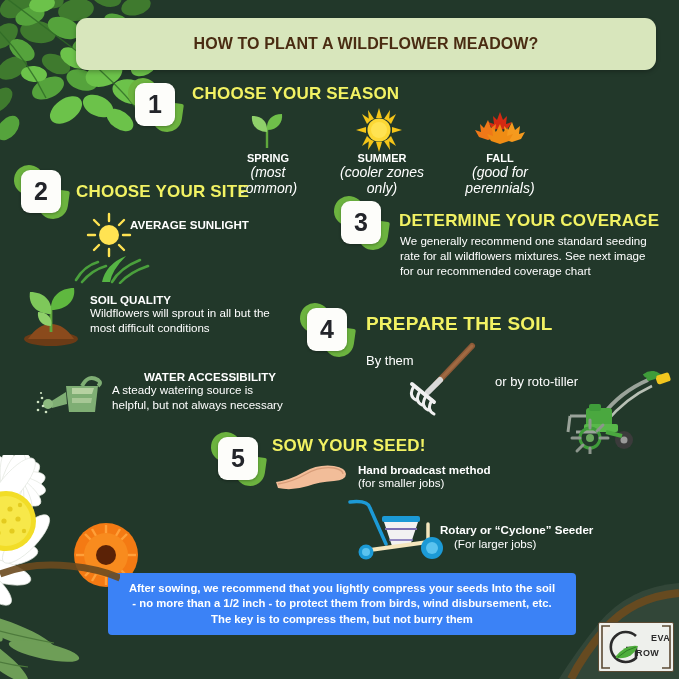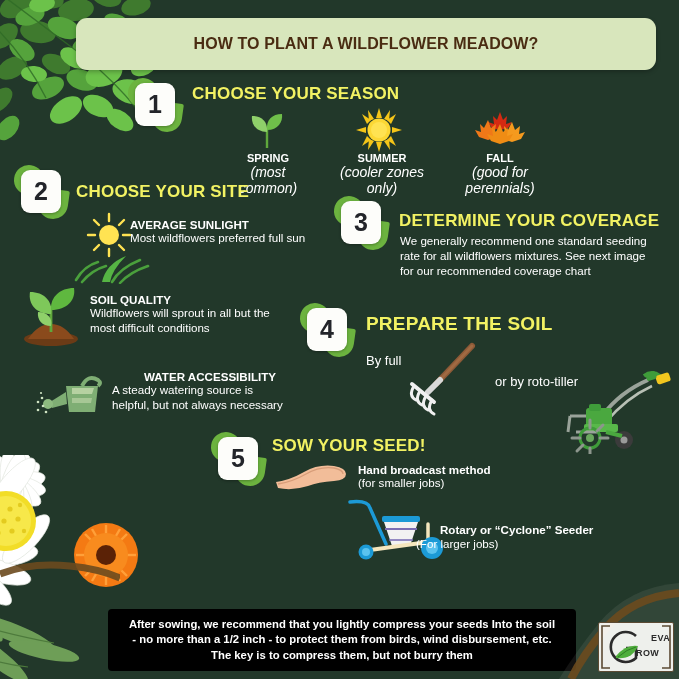--- a/index.html
+++ b/index.html
@@ -46,22 +46,22 @@
   .sub-head{color:#ffffff;font-weight:bold;font-size:11.6px;}
 
   
   .season{position:absolute;text-align:center;color:#fff;}
   .season .nm{font-weight:bold;font-size:11px;display:block;}
   .season .sub{font-size:14px;display:block;font-style:italic;}
 
   
   .brown-banner{
     position:absolute;left:108px;top:573px;width:468px;height:62px;
-    background:#000000;border-radius:4px;
-    display:flex;align-items:center;justify-content:center;text-align:center;margin-top:36px;
+    background:#3b82f6;border-radius:4px;
+    display:flex;align-items:center;justify-content:center;text-align:center;
   }
   .brown-banner p{
     margin:0;color:#fff;font-size:11.3px;font-weight:bold;line-height:1.33;padding:0 10px;
   }
 
   
   .logo{position:absolute;left:598px;top:622px;width:76px;height:50px;}
   .logo .frame{position:absolute;inset:0;border:1.6px solid #5b4a33;border-radius:2px;background:rgba(253,253,250,.93);}
   .logo .evatxt{position:absolute;left:38px;top:11px;color:#2a2a2a;font-size:9px;font-weight:bold;letter-spacing:.4px;margin-left:15px;}
   .logo .growtxt{position:absolute;left:38px;top:26px;color:#2a2a2a;font-size:9px;font-weight:bold;letter-spacing:.4px;}
@@ -194,21 +194,20 @@
     <circle cx="41" cy="23" r="10" fill="#ffe352"></circle>
     <g stroke="#4aa03c" stroke-width="2.6" fill="none" stroke-linecap="round">
       <path d="M8 68 Q16 54 30 50"></path>
       <path d="M14 70 Q24 58 38 54"></path>
       <path d="M44 70 Q52 56 72 48"></path>
       <path d="M52 71 Q62 60 80 54"></path>
     </g>
     <path d="M34 70 Q38 52 58 44 Q44 58 42 70 Z" fill="#56b544"></path>
   </svg>
   <div class="sub-head" style="position:absolute;left:130px;top:218px;">AVERAGE SUNLIGHT</div>
-  <div class="body-text" style="left:130px;top:231px;width:180px;">Most  wildflowers preferred full sun</div>
 
   <svg style="position:absolute;left:18px;top:284px;" width="66" height="62" viewBox="0 0 66 62">
     <ellipse cx="33" cy="55" rx="27" ry="7" fill="#6b3b16"></ellipse>
     <path d="M10 55 Q20 40 33 40 Q46 40 56 55 Z" fill="#8a4a1c"></path>
     <path d="M33 48 L33 22" stroke="#5fa83c" stroke-width="2.8" fill="none"></path>
     <path d="M33 30 C18 30 10 20 12 8 C26 8 35 17 33 30 Z" fill="#7ec85a"></path>
     <path d="M33 26 C49 26 58 16 56 4 C42 4 32 13 33 26 Z" fill="#5fb83f"></path>
     <path d="M33 42 C24 42 19 36 20 28 C29 28 35 34 33 42 Z" fill="#8fd06a"></path>
   </svg>
   <div class="sub-head" style="position:absolute;left:90px;top:293px;">SOIL QUALITY</div>
@@ -245,21 +244,21 @@
 
   <div class="badge" style="left:300px;top:303px;">
     <div class="leafA"></div>
     <div class="leafB"></div>
     <div class="card">
       <span class="num">4</span>
     </div>
   </div>
   <div class="step-title" style="left:366px;top:313px;font-size:19px;">PREPARE THE SOIL</div>
 
-  <div style="position:absolute;left:366px;top:353px;color:#fff;font-size:13px;">By full</div>
+  <div style="position:absolute;left:366px;top:353px;color:#fff;font-size:13px;">By them</div>
 
   <svg style="position:absolute;left:400px;top:340px;" width="80" height="80" viewBox="0 0 80 80">
     <line x1="72" y1="6" x2="36" y2="44" stroke="#8d5a37" stroke-width="6" stroke-linecap="round"></line>
     <line x1="72" y1="6" x2="36" y2="44" stroke="#a06a42" stroke-width="3" stroke-linecap="round"></line>
     <line x1="40" y1="40" x2="28" y2="52" stroke="#d9d9d9" stroke-width="6" stroke-linecap="round"></line>
     <path d="M12 44 L34 62" stroke="#f0f0f0" stroke-width="4" stroke-linecap="round" fill="none"></path>
     <g stroke="#f0f0f0" stroke-width="3" fill="none" stroke-linecap="round">
       <path d="M14 46 Q8 56 16 60"></path>
       <path d="M20 51 Q14 61 22 65"></path>
       <path d="M26 56 Q20 66 28 70"></path>
@@ -319,21 +318,21 @@
     <path d="M41 33 L73 33" stroke="#7b6fb5" stroke-width="2"></path>
     <path d="M45 44 L69 44" stroke="#7b6fb5" stroke-width="1.6"></path>
     <path d="M26 54 L84 46" stroke="#f5e6bd" stroke-width="4" stroke-linecap="round"></path>
     <path d="M84 46 L84 28" stroke="#f5e6bd" stroke-width="3.5" stroke-linecap="round"></path>
     <circle cx="88" cy="52" r="11" fill="#1c9ad6"></circle>
     <circle cx="88" cy="52" r="6" fill="#5bc3ef"></circle>
     <circle cx="22" cy="56" r="7.5" fill="#1c9ad6"></circle>
     <circle cx="22" cy="56" r="4" fill="#5bc3ef"></circle>
   </svg>
   <div class="sub-head" style="position:absolute;left:440px;top:523px;">Rotary or “Cyclone” Seeder</div>
-  <div class="body-text" style="left:416px;top:537px;">(For larger jobs)</div>
+  <div class="body-text" style="left:454px;top:537px;">(For larger jobs)</div>
 
   <svg class="flower-deco" viewBox="0 0 215 225">
     <g fill="#6e9e57">
       <ellipse cx="42" cy="178" rx="44" ry="9" transform="rotate(22 42 178)"></ellipse>
       <ellipse cx="24" cy="202" rx="40" ry="9" transform="rotate(38 24 202)"></ellipse>
       <ellipse cx="72" cy="196" rx="36" ry="8" transform="rotate(12 72 196)"></ellipse>
       <ellipse cx="8" cy="160" rx="34" ry="8" transform="rotate(50 8 160)"></ellipse>
     </g>
     <g stroke="#4d7a3c" stroke-width="1.2" fill="none">
       <path d="M6 170 Q40 180 82 188"></path>

